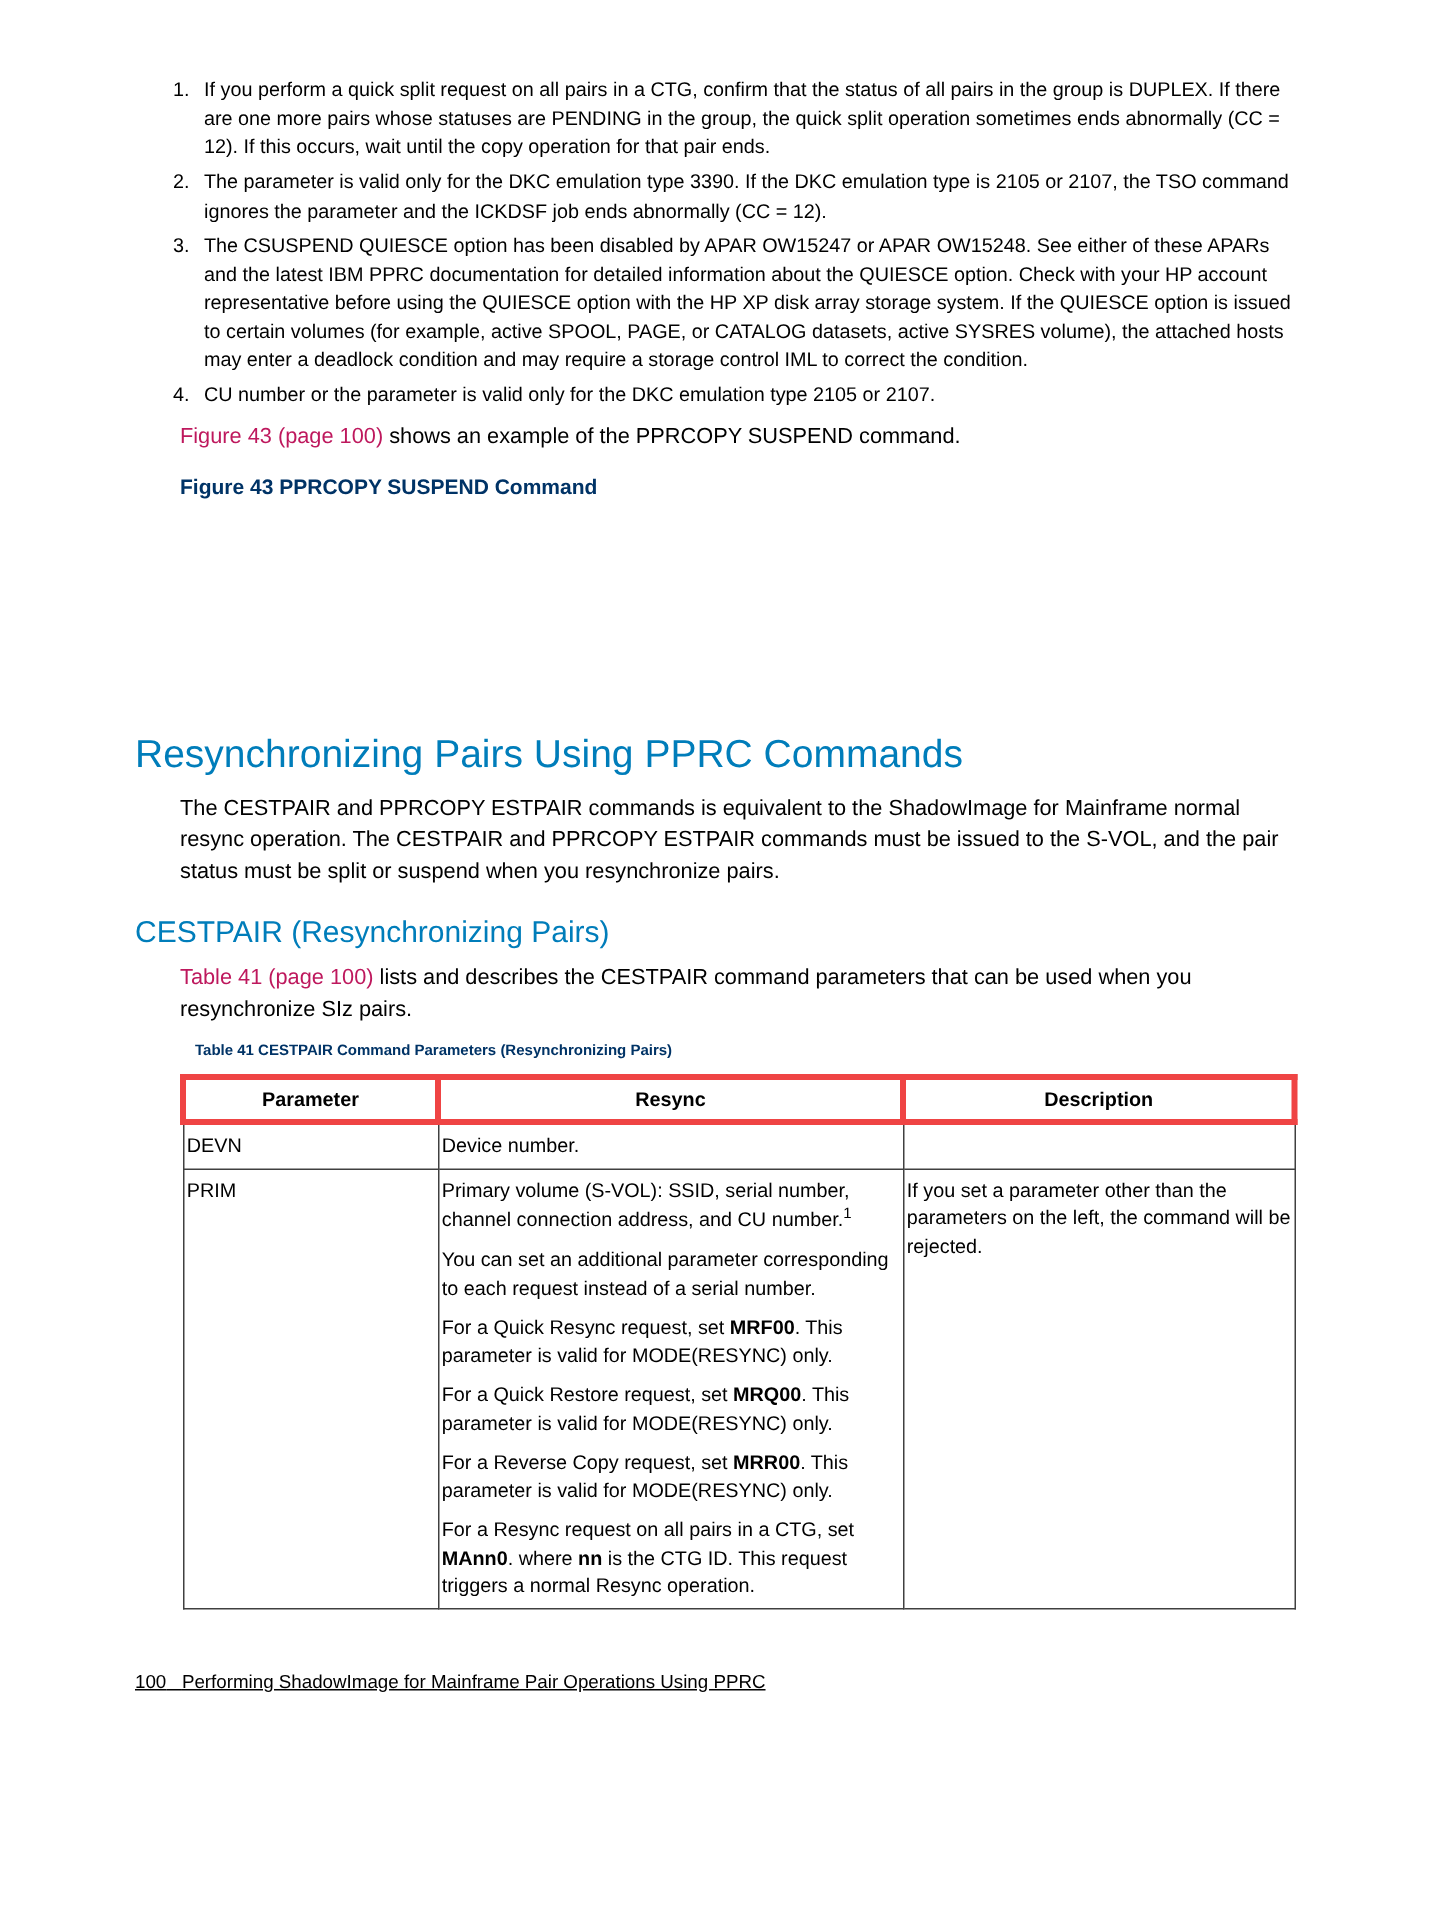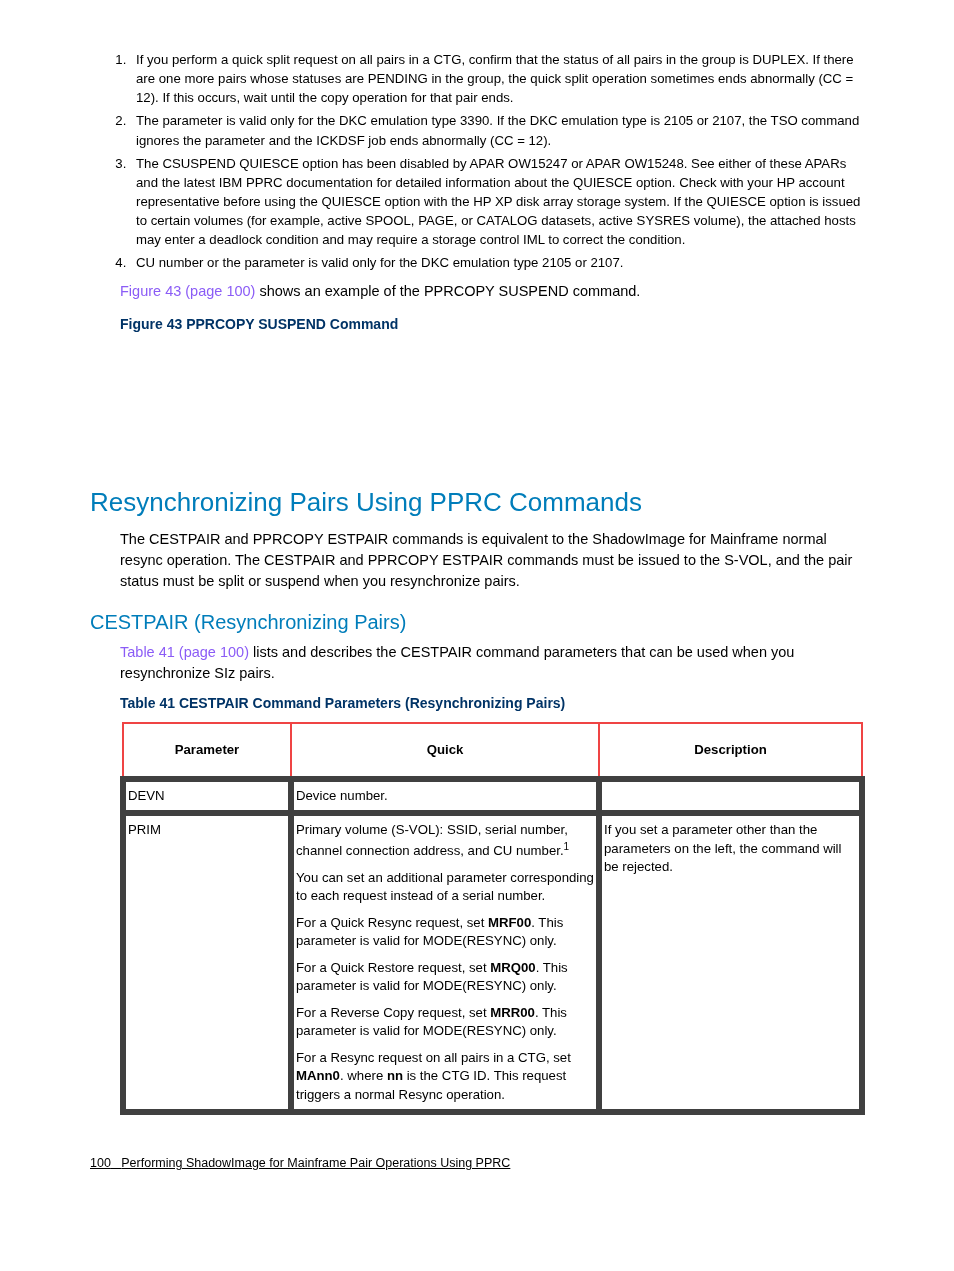--- a/index.html
+++ b/index.html
@@ -16,21 +16,21 @@
     padding-left: 40px;
     margin: 0 0 8px 0;
   }
   ol.notes li {
     padding-left: 6px;
     margin-bottom: 4px;
     font-size: 13.2px;
     line-height: 1.45;
   }
   .link {
-    color: #8b5cf6;
+    color: #be185d;
   }
   .body-text {
     font-size: 14.5px;
     margin: 4px 0 14px 30px;
   }
   .fig-title {
     color: #003366;
     font-weight: bold;
     font-size: 14px;
     margin: 14px 0 14px 30px;
@@ -49,37 +49,37 @@
   }
   .para {
     font-size: 14.5px;
     margin: 0 0 10px 30px;
     line-height: 1.45;
   }
   .italic { }
   .tbl-title {
     color: #003366;
     font-weight: bold;
-    font-size: 14px;
-    margin: 10px 0 8px 30px;
+    font-size: 10px;
+    margin: 10px 0 8px 40px;
   }
   table.params {
     border-collapse: collapse;
     margin-left: 30px;
     width: 745px;
     font-size: 13.2px;
   }
   table.params th {
-    border: 2px solid #ef4444;
-    padding: 17px 8px;
+    border: 4px solid #ef4444;
+    padding: 4px 8px;
     font-weight: bold;
     text-align: center;
   }
   table.params td {
-    border: 6px solid #404040;
+    border: 1px solid #404040;
     padding: 5px 2px;
     vertical-align: top;
   }
   table.params td p {
     margin: 0 0 8px 0;
   }
   table.params td p:last-child {
     margin-bottom: 0;
   }
   .sup { font-size: 10px; vertical-align: super; }
@@ -118,21 +118,21 @@
 <div class="para">
   <span class="link">Table 41 (page 100)</span><span> lists and describes the CESTPAIR command parameters that can be used when you resynchronize SIz pairs.</span>
 </div>
 
 <div class="tbl-title">Table 41 CESTPAIR Command Parameters (Resynchronizing Pairs)</div>
 
 <table class="params">
   <thead>
     <tr>
       <th class="col-param">Parameter</th>
-      <th class="col-value">Quick</th>
+      <th class="col-value">Resync</th>
       <th>Description</th>
     </tr>
   </thead>
   <tbody>
     <tr>
       <td>DEVN</td>
       <td>Device number.</td>
       <td></td>
     </tr>
     <tr>

